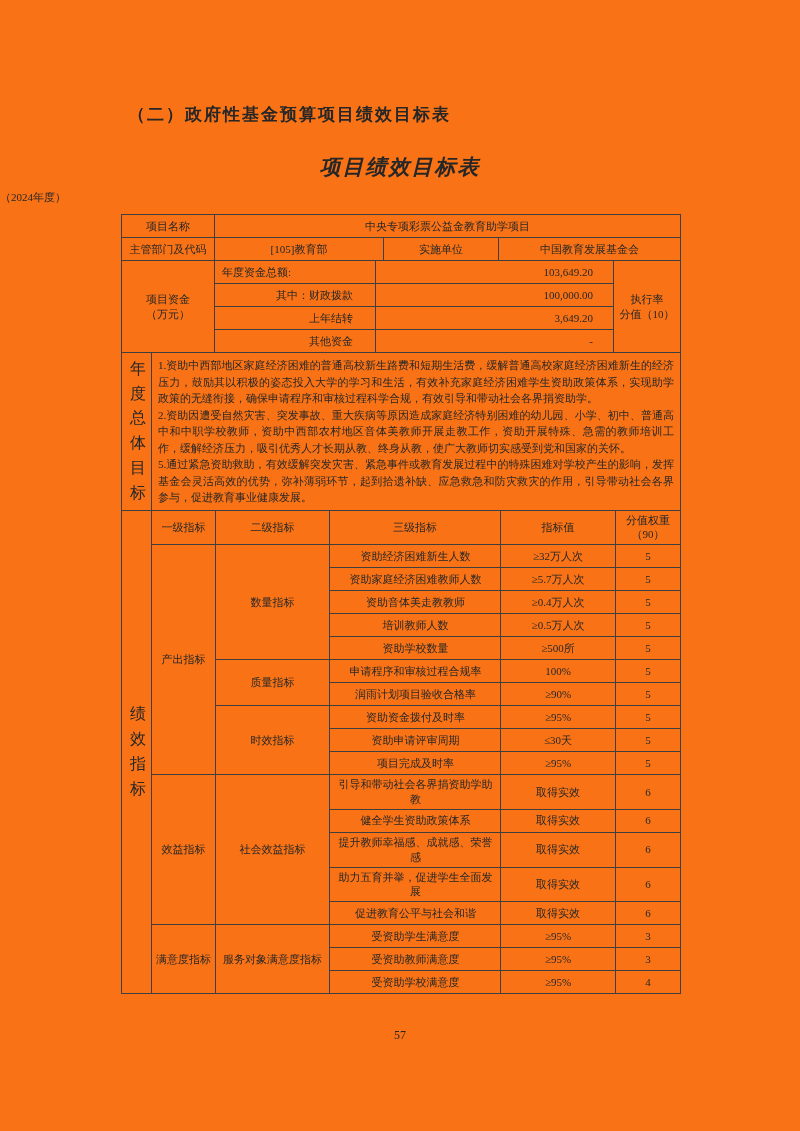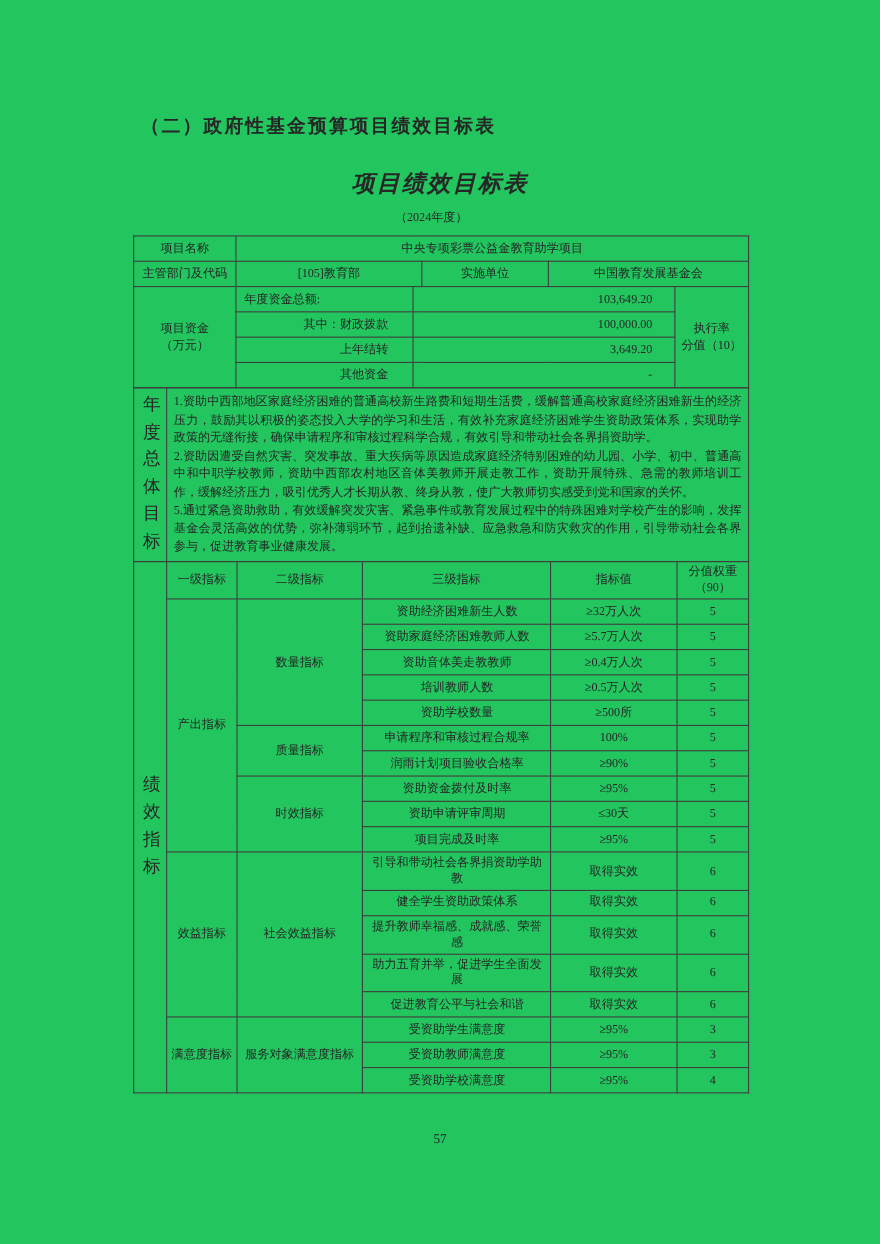--- a/index.html
+++ b/index.html
@@ -1,32 +1,32 @@
 <!DOCTYPE html>
 <html><head>
 <meta charset="utf-8">
 <style>
   * { margin:0; padding:0; box-sizing:border-box; }
   html,body { background:#ffffff; }
   .page {
-    position:relative; width:800px; height:1131px; background:#22c55e;
+    position:relative; width:800px; height:1131px; background:#f97316;
     font-family:"Liberation Serif","DejaVu Serif",serif; color:#262626;
     overflow:hidden;
   }
   .heading {
     position:absolute; left:128px; top:103px;
     font-size:17px; font-weight:700; letter-spacing:2px;
   }
   .doc-title {
     position:absolute; left:0; top:153px; width:800px; text-align:center;
     font-family:"Liberation Sans","DejaVu Sans",sans-serif;
     font-size:21px; font-weight:700; letter-spacing:2px;font-style:italic;
   }
   .doc-subtitle {
-    position:absolute; left:0; top:190px; width:784px; text-align:center;
+    position:absolute; left:0; top:190px; width:784px; 
     font-size:11px;
   }
   .tables { position:absolute; left:121px; top:214px; width:559px; }
   table { border-collapse:collapse; table-layout:fixed; width:559px; }
   table + table { margin-top:-1px; }
   td {
     border:1px solid #3f3f3f; font-size:11px; line-height:1.35;
     padding:2px 4px; text-align:center; vertical-align:middle;
     overflow:hidden;
   }

